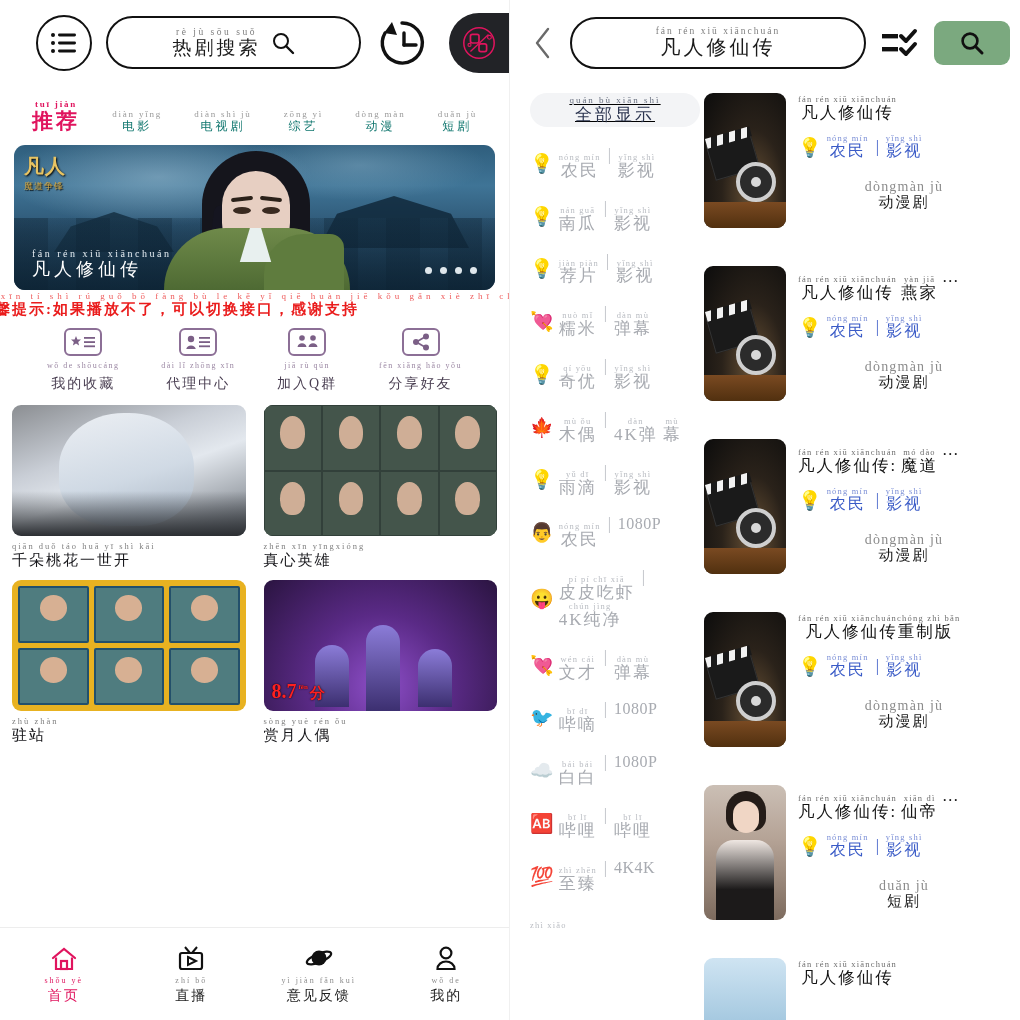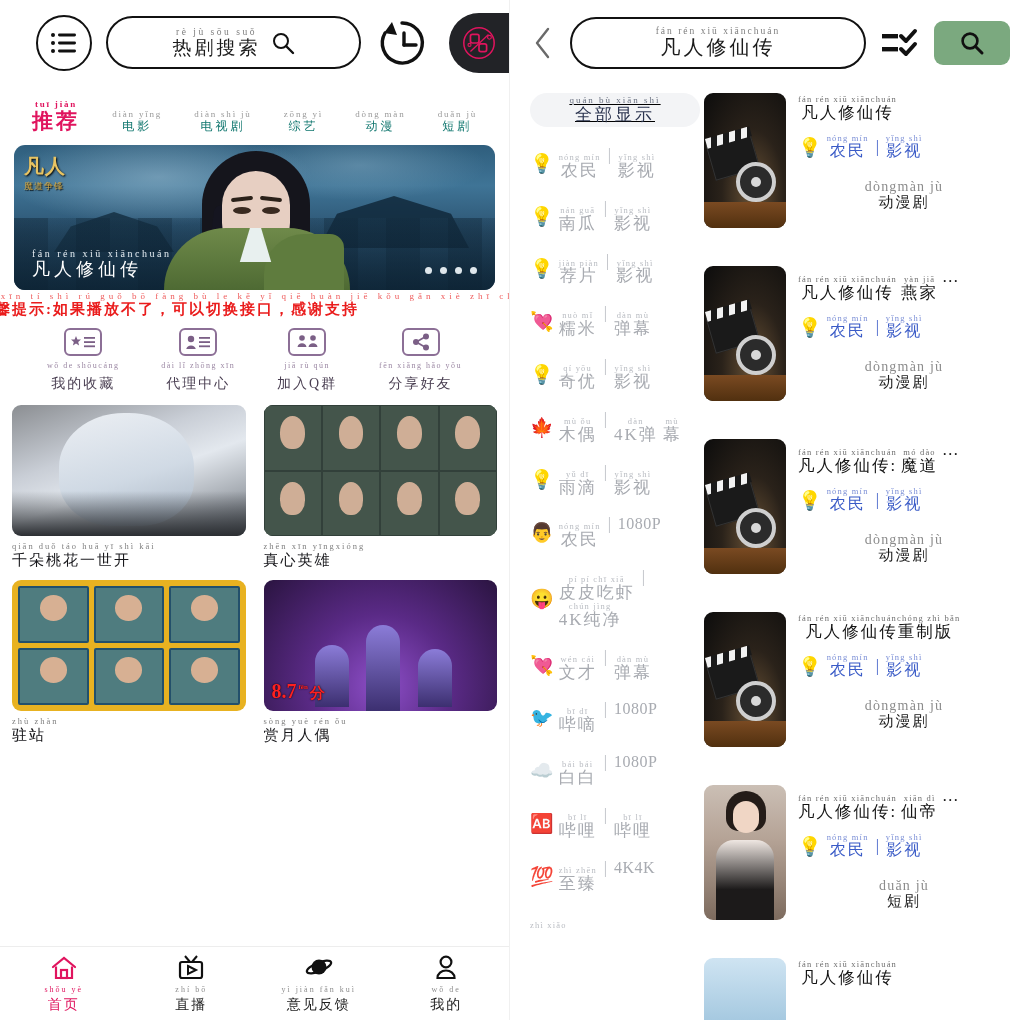--- a/index.html
+++ b/index.html
@@ -149,21 +149,21 @@
   .t-anime .f1 { left:22%; bottom:4px; height:62px; }
   .t-anime .f2 { left:44%; height:86px; }
   .t-anime .f3 { left:66%; bottom:4px; height:58px; }
   .score { position:absolute; left:8px; bottom:8px; display:flex; align-items:baseline; gap:2px;
     color:#ff2020; font-weight:bold; text-shadow:0 0 2px #000; }
   .score .sn { font-size:20px; }
   .score .sp { font-size:7px; position:relative; top:-9px;text-align:center; }
   .score .sf { font-size:15px; }
 
   
-  .bottomnav { position:absolute; left:0; bottom:0; width:510px; height:74px;
+  .bottomnav { position:absolute; left:0; bottom:0; width:510px; height:93px;
     background:#fff; border-top:1px solid #ededed; display:flex; align-items:center; }
   .bn { flex:1; display:flex; flex-direction:column; align-items:center; gap:2px; }
   .bn svg { width:30px; height:30px; }
   .bn .bp { font-size:8px; color:#8d8d8d; letter-spacing:2px; }
   .bn .bh { font-size:14px; color:#1d1d1d; letter-spacing:2px; }
   .bn.active .bp { color:#e0145e; }
   .bn.active .bh { color:#e0145e; }
 
   
   .right-panel { width:510px; height:1020px; position:relative; background:#fff; overflow:hidden; }

